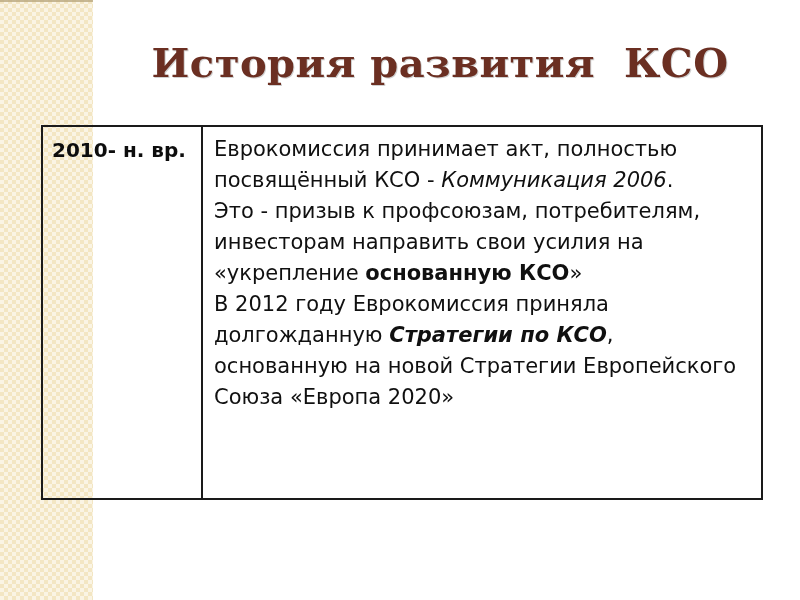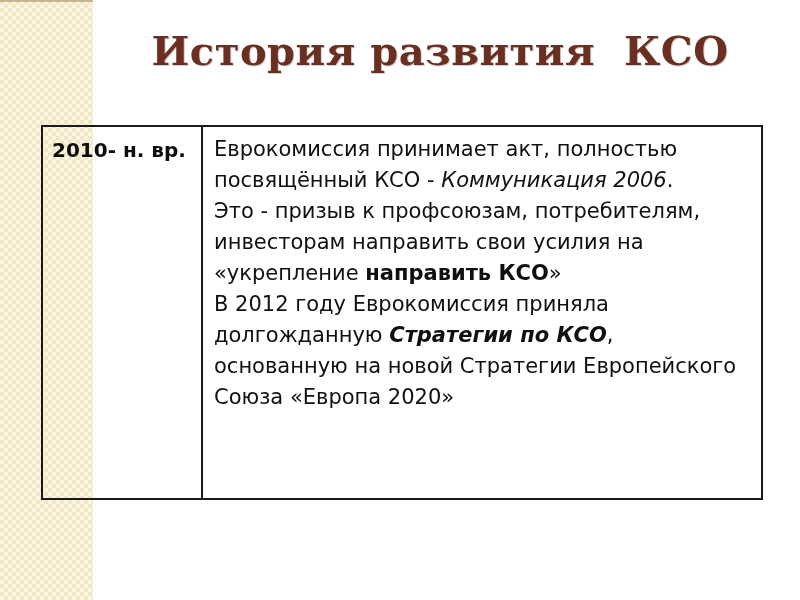--- a/index.html
+++ b/index.html
@@ -37,21 +37,21 @@
     width: 93px;
     height: 2px;
     background: #b9a87e;
     opacity: .8;
   }
 
   
   #slide-title {
     position: absolute;
     left: 110px;
-    top: 28px;
+    top: 40px;
     width: 660px;
     text-align: center;
     font-family: "DejaVu Serif", serif;
     font-weight: bold;
     font-size: 40px;
     line-height: 46px;
     color: #6b2f22;
     text-shadow: 1px 1px 0 rgba(150,150,150,.45);
     letter-spacing: .5px;
     white-space: pre;
@@ -112,20 +112,20 @@
 <div id="slide-title">История развития  КСО</div>
 
 <table id="history-table">
   <tbody>
     <tr>
       <td class="period-cell">2010- н. вр.</td>
       <td class="content-cell">
 
         <p class="para"><span>Еврокомиссия принимает акт, полностью посвящённый КСО - </span><span class="ital">Коммуникация 2006</span><span>.</span></p>
 
-        <p class="para"><span>Это - призыв к профсоюзам, потребителям, инвесторам направить свои усилия на «укрепление </span><span class="bold">направить КСО</span><span>»</span></p>
+        <p class="para"><span>Это - призыв к профсоюзам, потребителям, инвесторам направить свои усилия на «укрепление </span><span class="bold">основанную КСО</span><span>»</span></p>
 
         <p class="para"><span>В 2012 году Еврокомиссия приняла долгожданную </span><span class="boldit">Стратегии по КСО</span><span>, основанную на новой Стратегии Европейского Союза «Европа 2020»</span></p>
 
       </td>
     </tr>
   </tbody>
 </table>
 
 </body></html>

